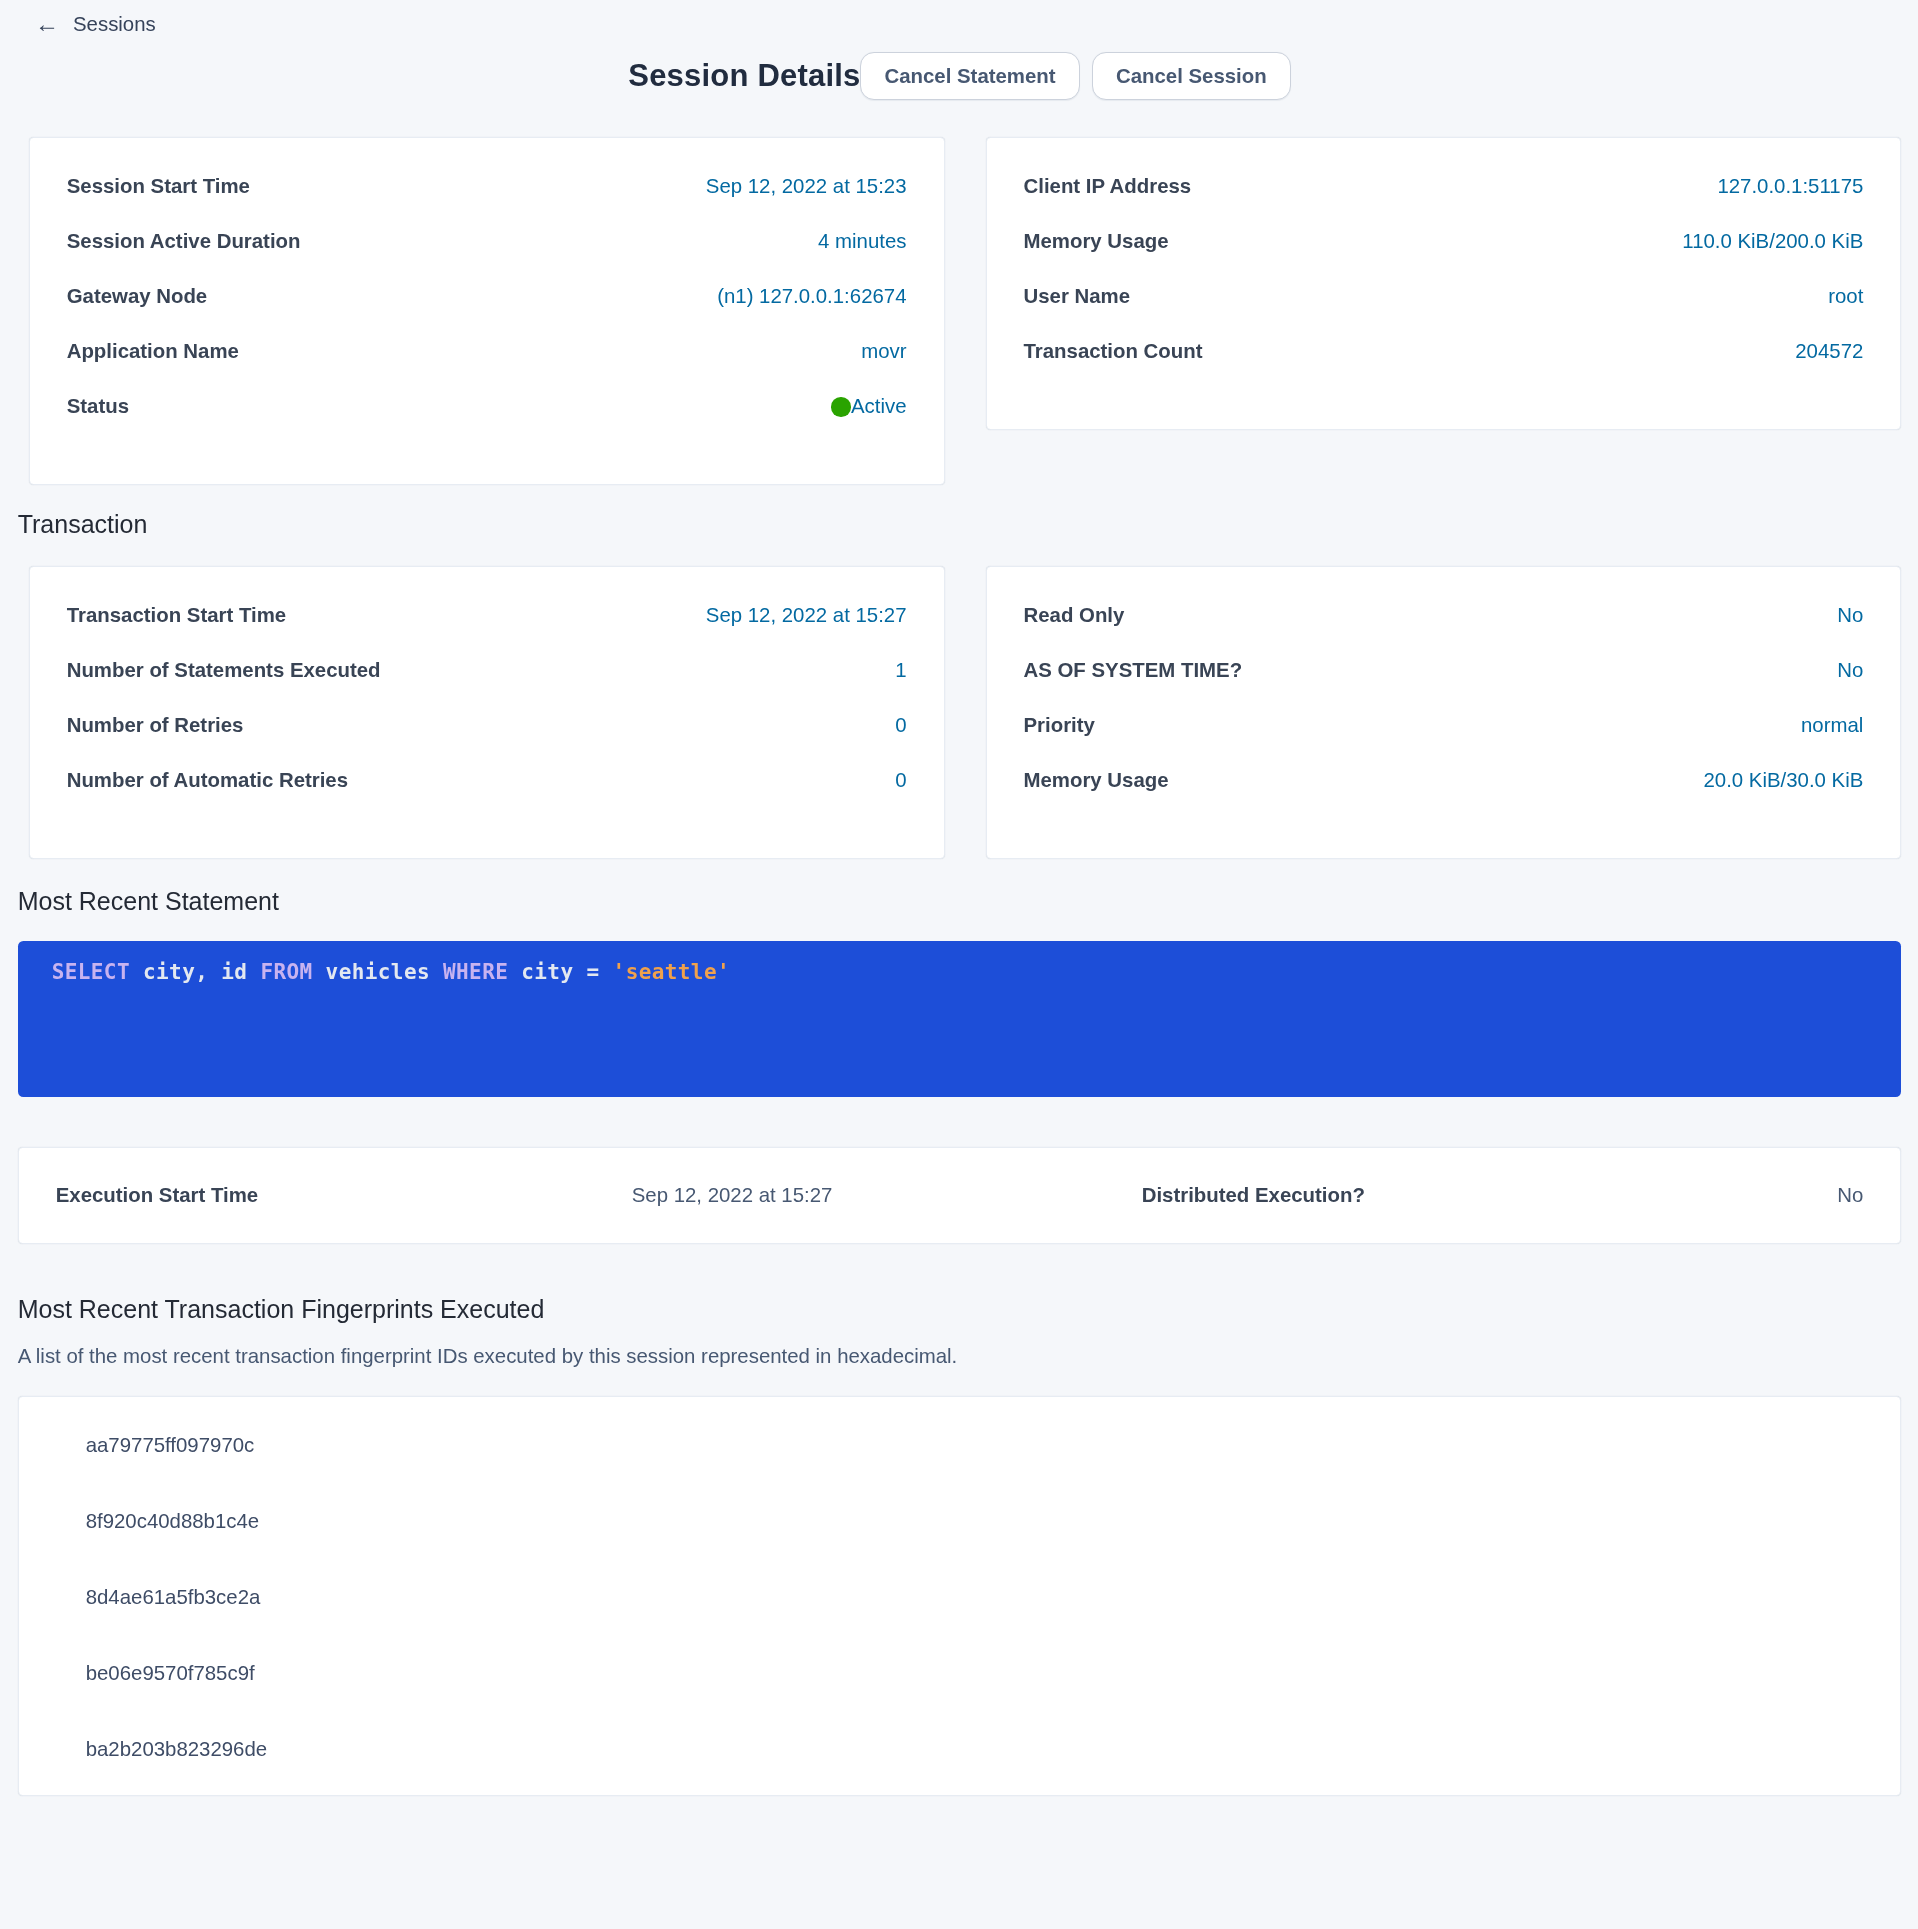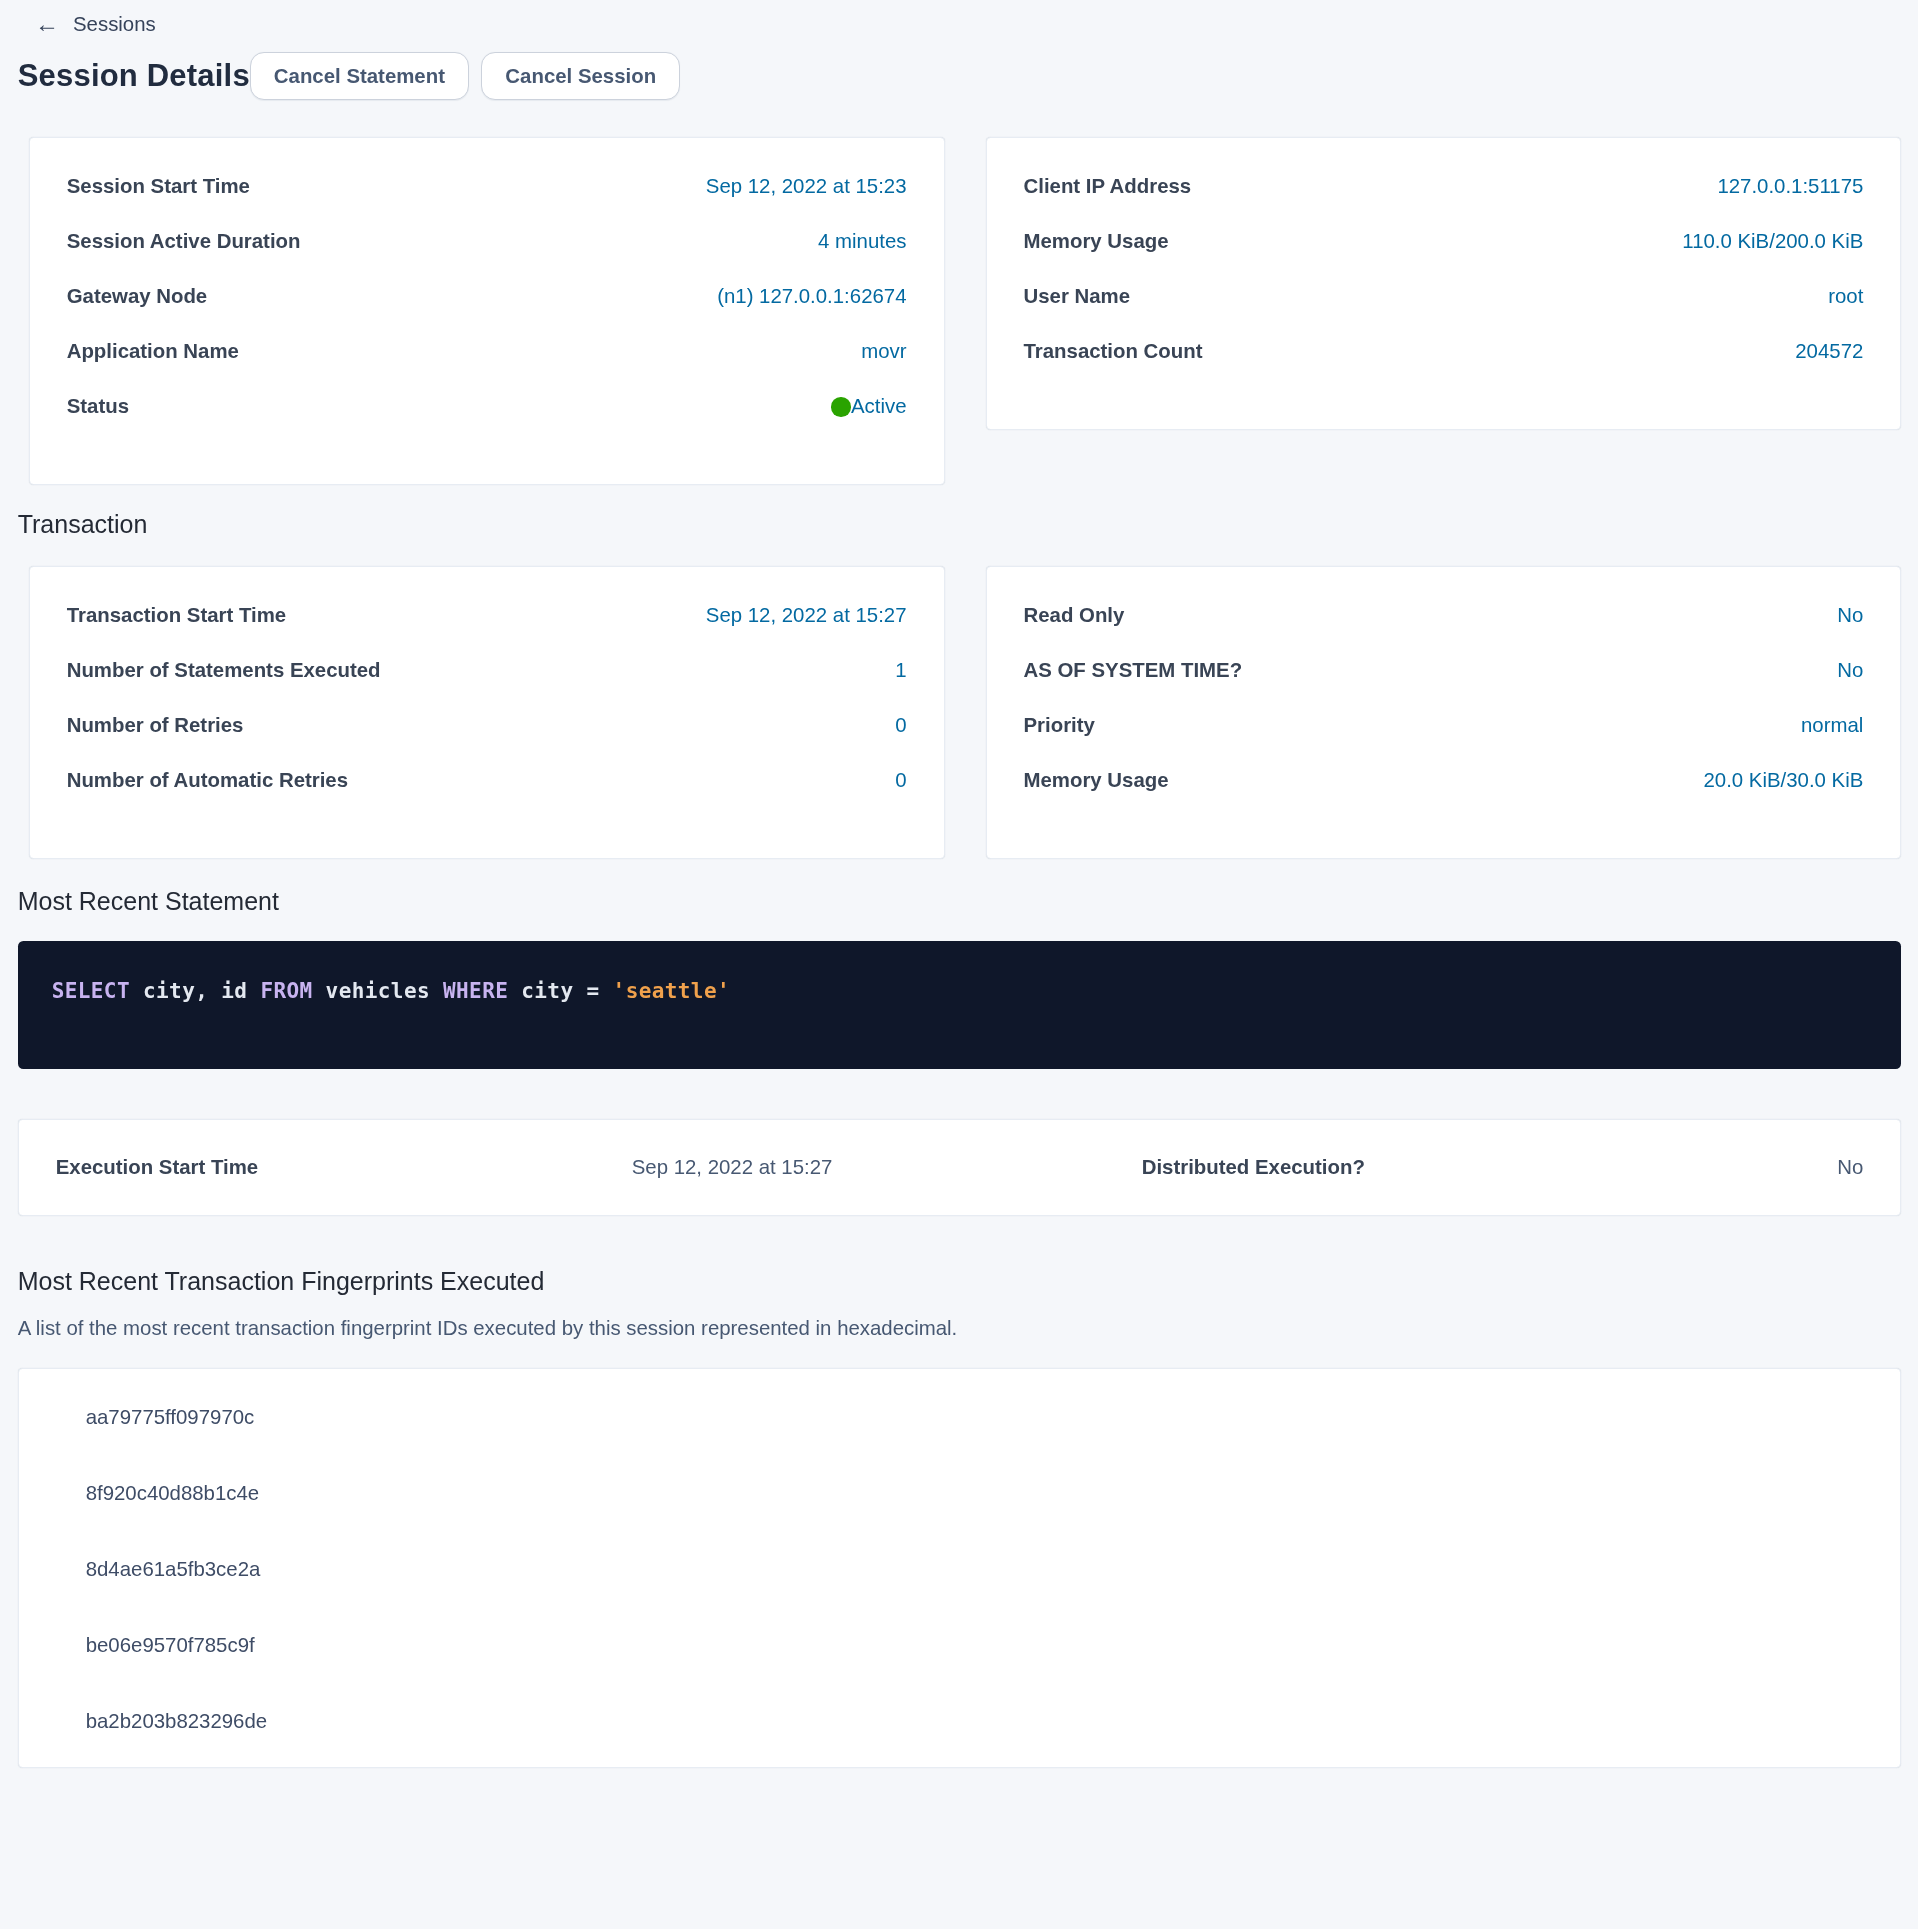--- a/index.html
+++ b/index.html
@@ -13,21 +13,21 @@
   }
   
   .topbar { padding: 12.4px 0 0 35px; }
   .back-link {
     display: inline-flex; align-items: center; gap: 14px;
     font-size: 20.4px; color: #36435a; cursor: pointer; text-decoration: none;
   }
   .back-arrow { font-size: 24px; line-height: 1; color: #36435a; }
   
   .header-row {
-    display: flex; justify-content: flex-start; align-items: center;
+    display: flex; justify-content: center; align-items: center;
     padding: 16px 17.7px 0 17.7px;
   }
   .page-title { margin: 0; font-size: 31px; font-weight: 700; color: #212c3f; letter-spacing: 0.2px; }
   .actions { display: flex; gap: 12.4px; }
   .btn {
     background: #ffffff; border: 0.9px solid #ccd2dc; border-radius: 14px;
     font-family: inherit; font-size: 20.4px; font-weight: 700; color: #475872;
     padding: 11.5px 23px; cursor: pointer; box-shadow: 0 0.9px 0.9px rgba(67,90,111,0.08);
   }
   
@@ -44,23 +44,23 @@
   .v-link { color: #2962ff; cursor: pointer; text-decoration: none; margin-left: 32px; }
   .status-v { display: flex; align-items: center; }
   .dot { width: 19.5px; height: 19.5px; border-radius: 50%; background: #2aa300; }
   
   .section-heading { font-size: 25px; font-weight: 400; color: #242a35; }
   .h-transaction { margin: 25px 17.7px 26.6px 17.7px; }
   .h-statement { margin: 28px 17.7px 25px 17.7px; }
   .h-fingerprints { margin: 51px 17.7px 0 17.7px; }
   
   .code-block {
-    margin: 0 17.7px; height: 128px;
-    background: #0f172a; border-radius: 5.3px;
-    padding: 38px 34px;
+    margin: 0 17.7px; height: 156px;
+    background: #1d4ed8; border-radius: 5.3px;
+    padding: 19px 34px;
   }
   .sql {
     font-family: "DejaVu Sans Mono", monospace;
     font-size: 21px; font-weight: 700; color: #e3e8f0;
     white-space: pre; letter-spacing: 0.4px;
   }
   .sql .kw { color: #c8b3f0; }
   .sql .str { color: #f0a14c; }
   
   .exec-card {

